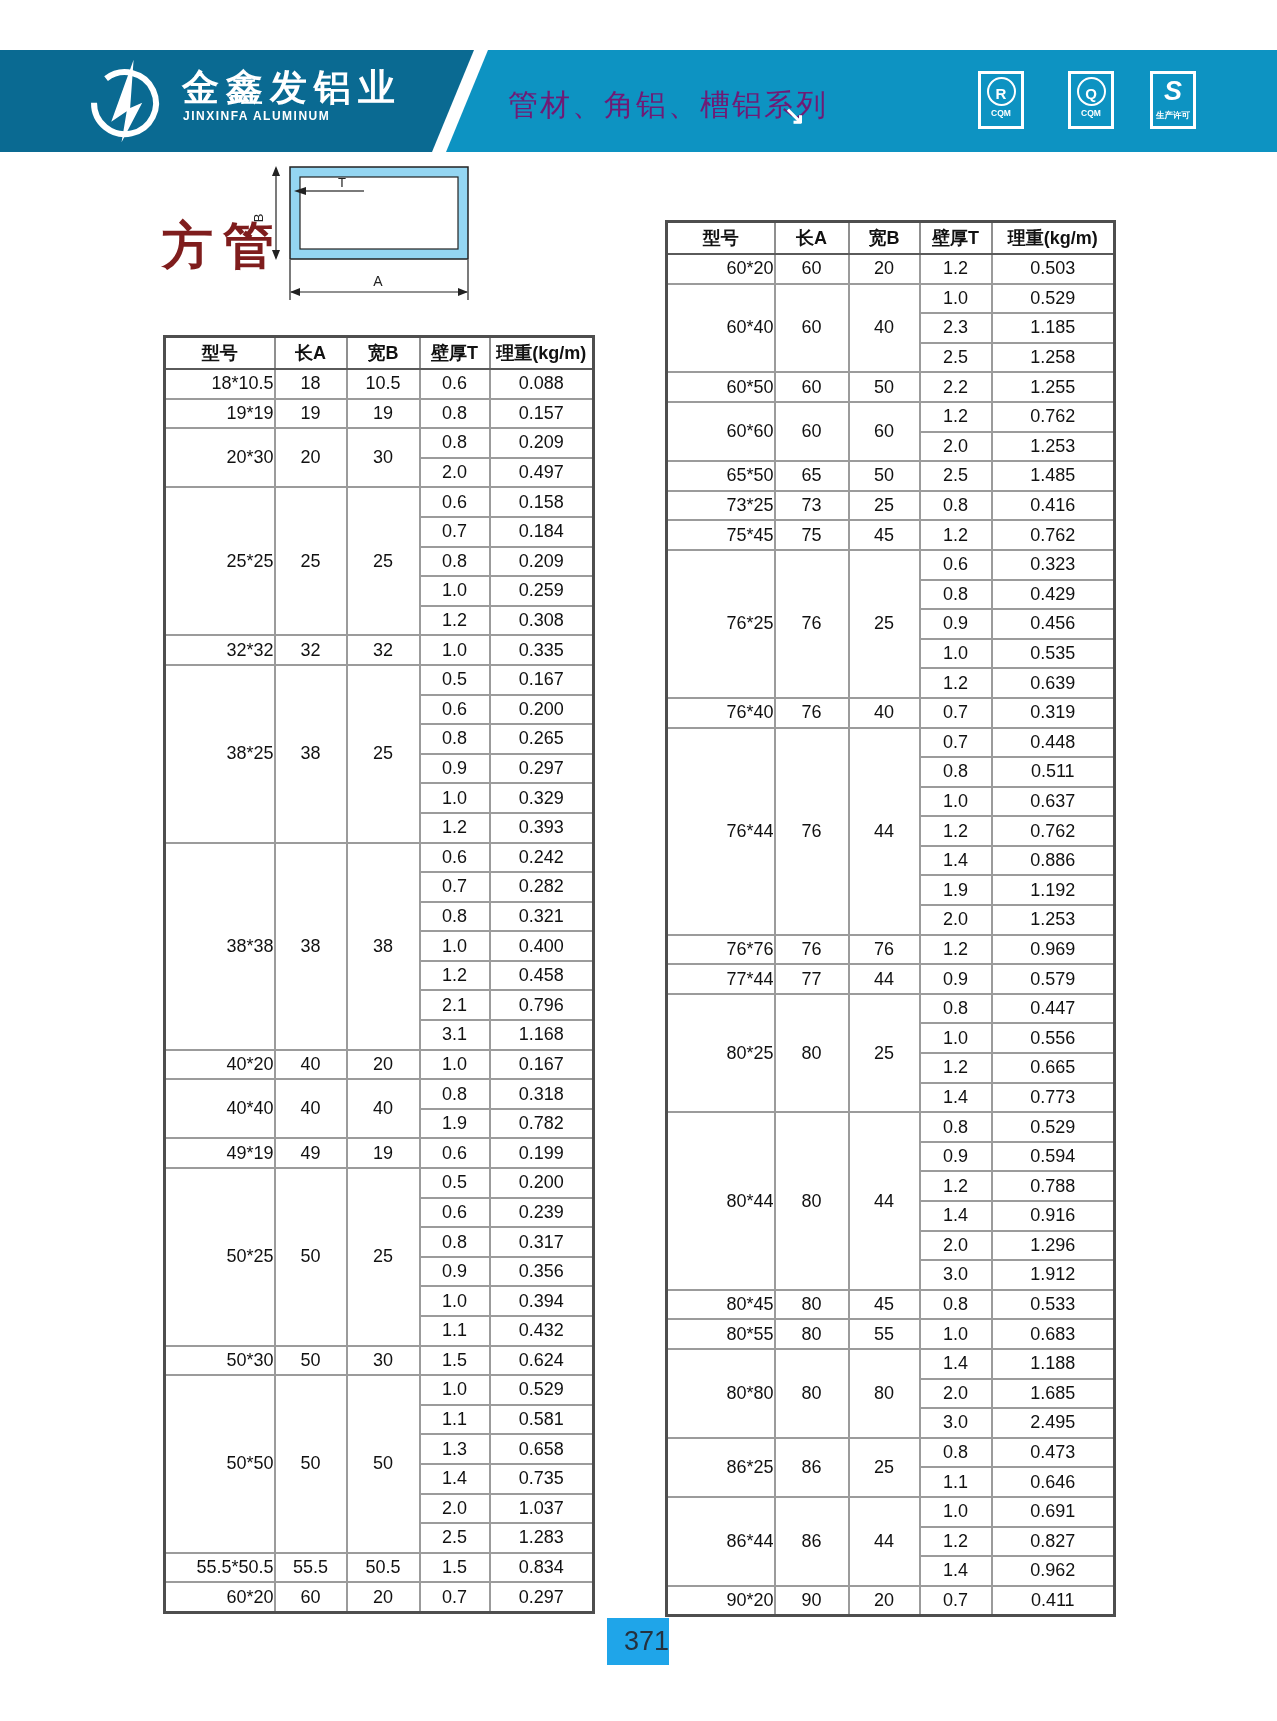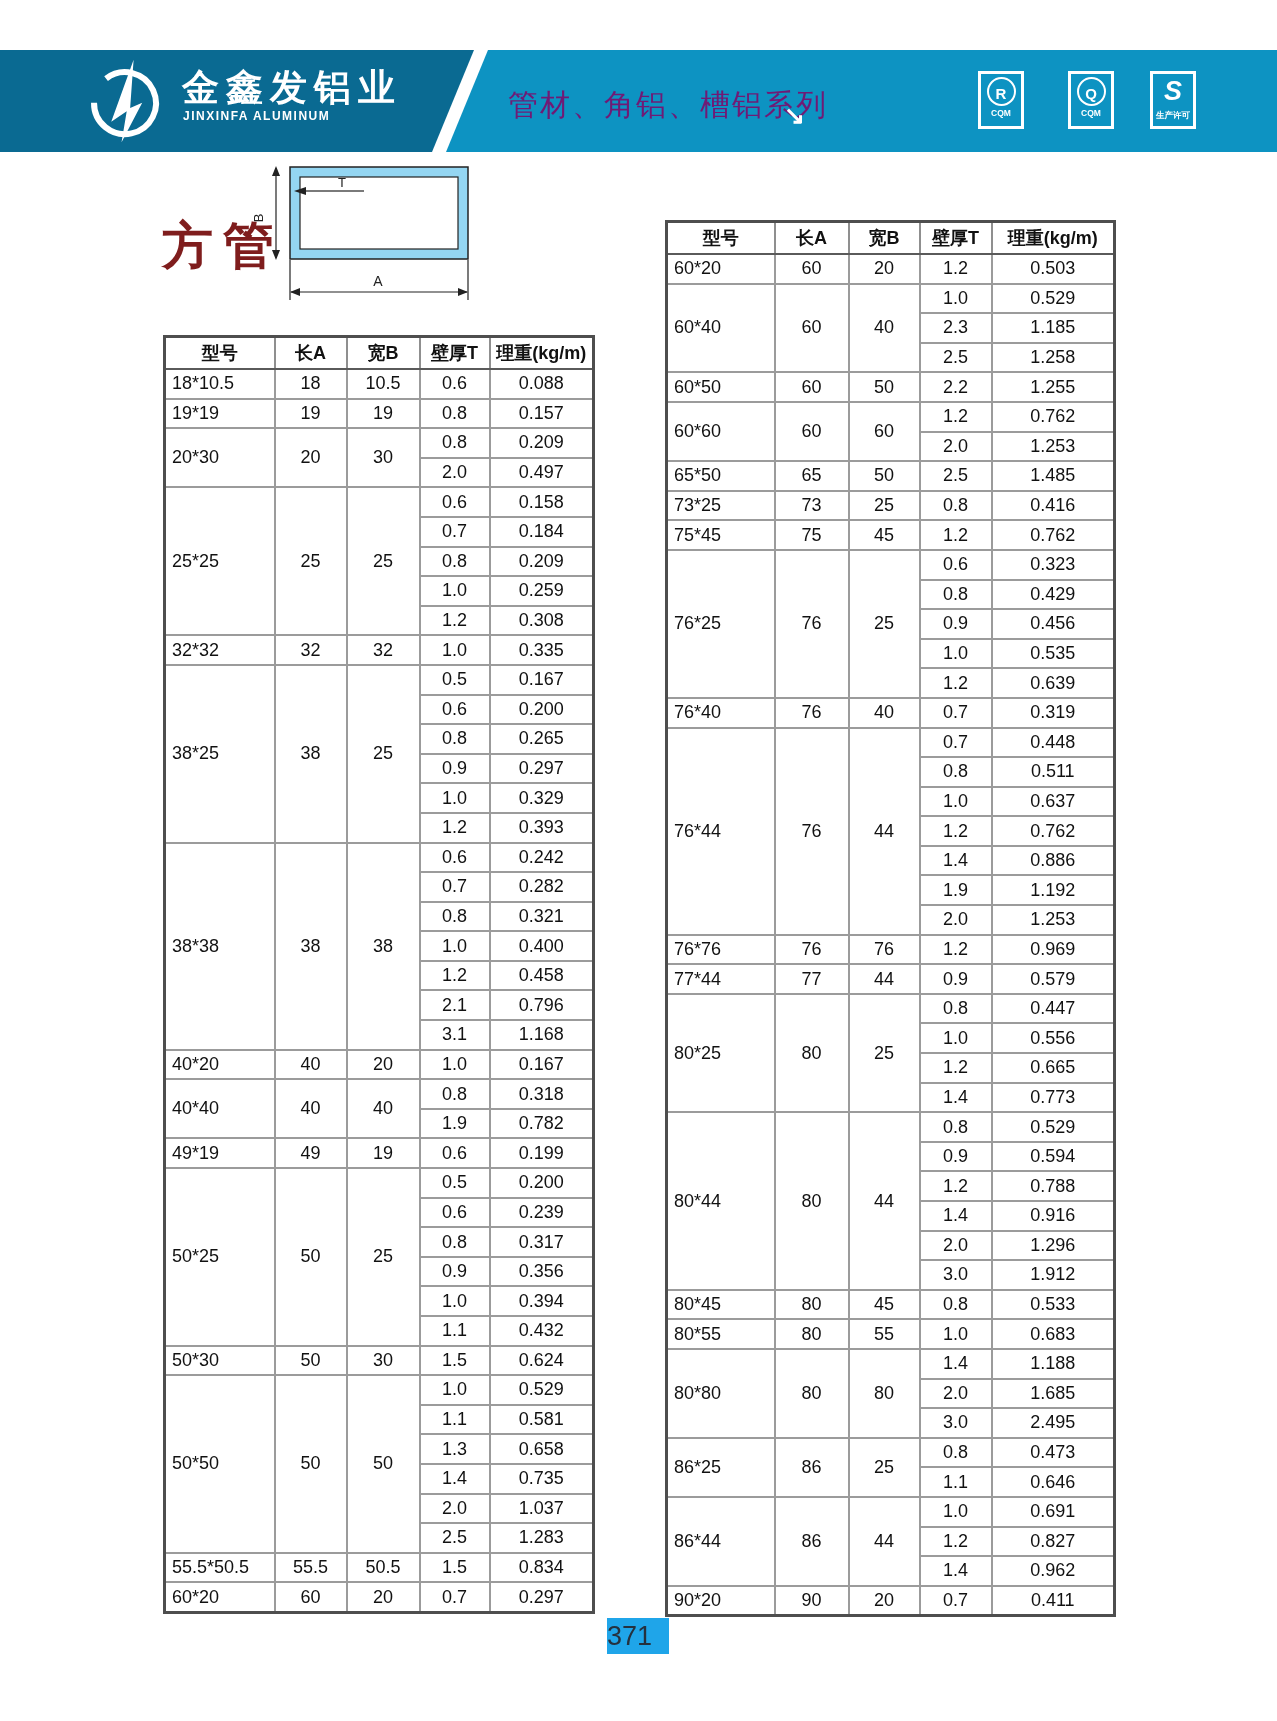--- a/index.html
+++ b/index.html
@@ -48,25 +48,25 @@
 teri    padding:0; }
   table.spec th {
     border:2px solid #8f8f8f; border-bottom:2px solid #5a5a5a;
     height:30px; font-size:18px; font-weight:700; text-align:center; padding:0; color:#111;
   }
   table.spec td {
     border:2px solid #9b9b9b; height:27.6px; font-size:18px; text-align:center;
     padding:0; color:#111; overflow:hidden; white-space:nowrap;
   }
   table.spec tr.gstart td { border-top:2px solid #5e5e5e; }
-  table.spec td.model { text-align:left; padding-left:6px; }
+  table.spec td.model { text-align:right; padding-left:6px; }
 
   
-  .page-badge { position:absolute; left:607px; top:1618px; width:62px; height:36px;
-                background:#1fa5e9; display:flex; align-items:center; justify-content:flex-start;
+  .page-badge { position:absolute; left:607px; top:1618px; width:62px; height:47px;
+                background:#1fa5e9; display:flex; align-items:center; justify-content:flex-end;
                 font-size:27px; color:#25313e; }
 </style>
 </head>
 <body>
 
 <div class="banner">
   <div class="dark"></div>
   <div class="light"></div>
 </div>
 

